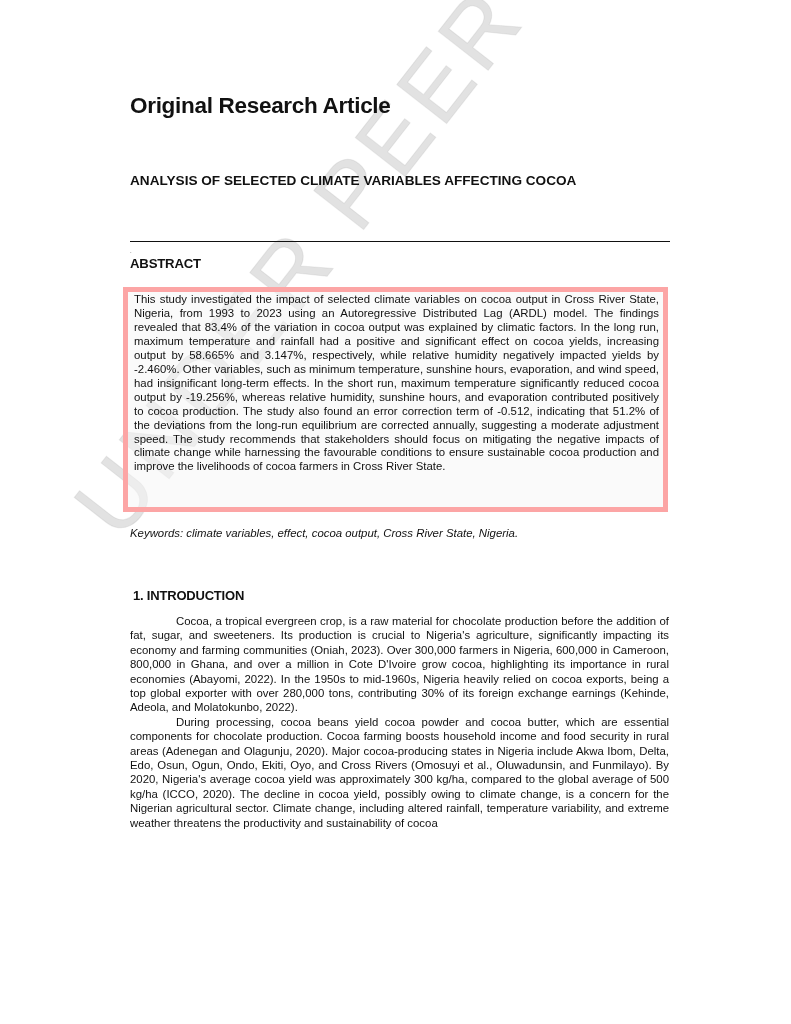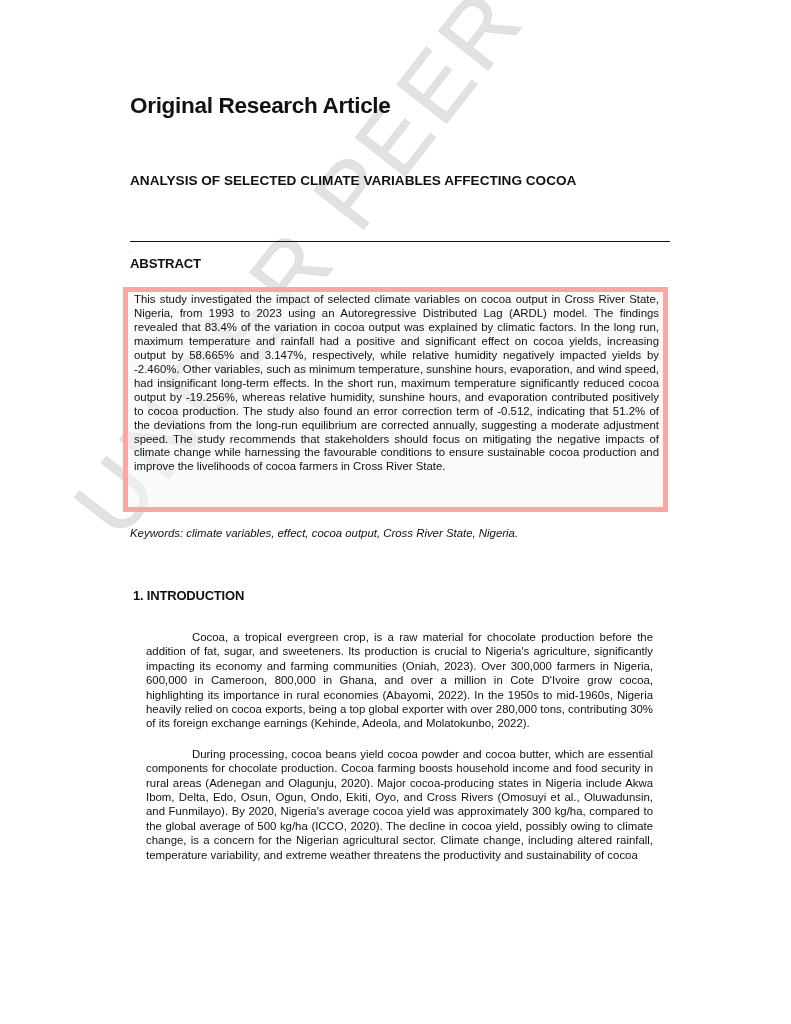--- a/index.html
+++ b/index.html
@@ -125,21 +125,21 @@
     .body-text {
       position: absolute;
       left: 0;
       top: 614px;
       width: 539px;
       font-size: 11.4px;
       line-height: 14.4px;
       text-align: justify;
     }
     .body-text p {
-      margin: 16px;
+      margin: 0;
       text-indent: 46px;
     }
   </style>
 </head>
 <body>
 
 <div class="page">
 
   <div class="watermark">UNDER PEER REVIEW</div>
 

